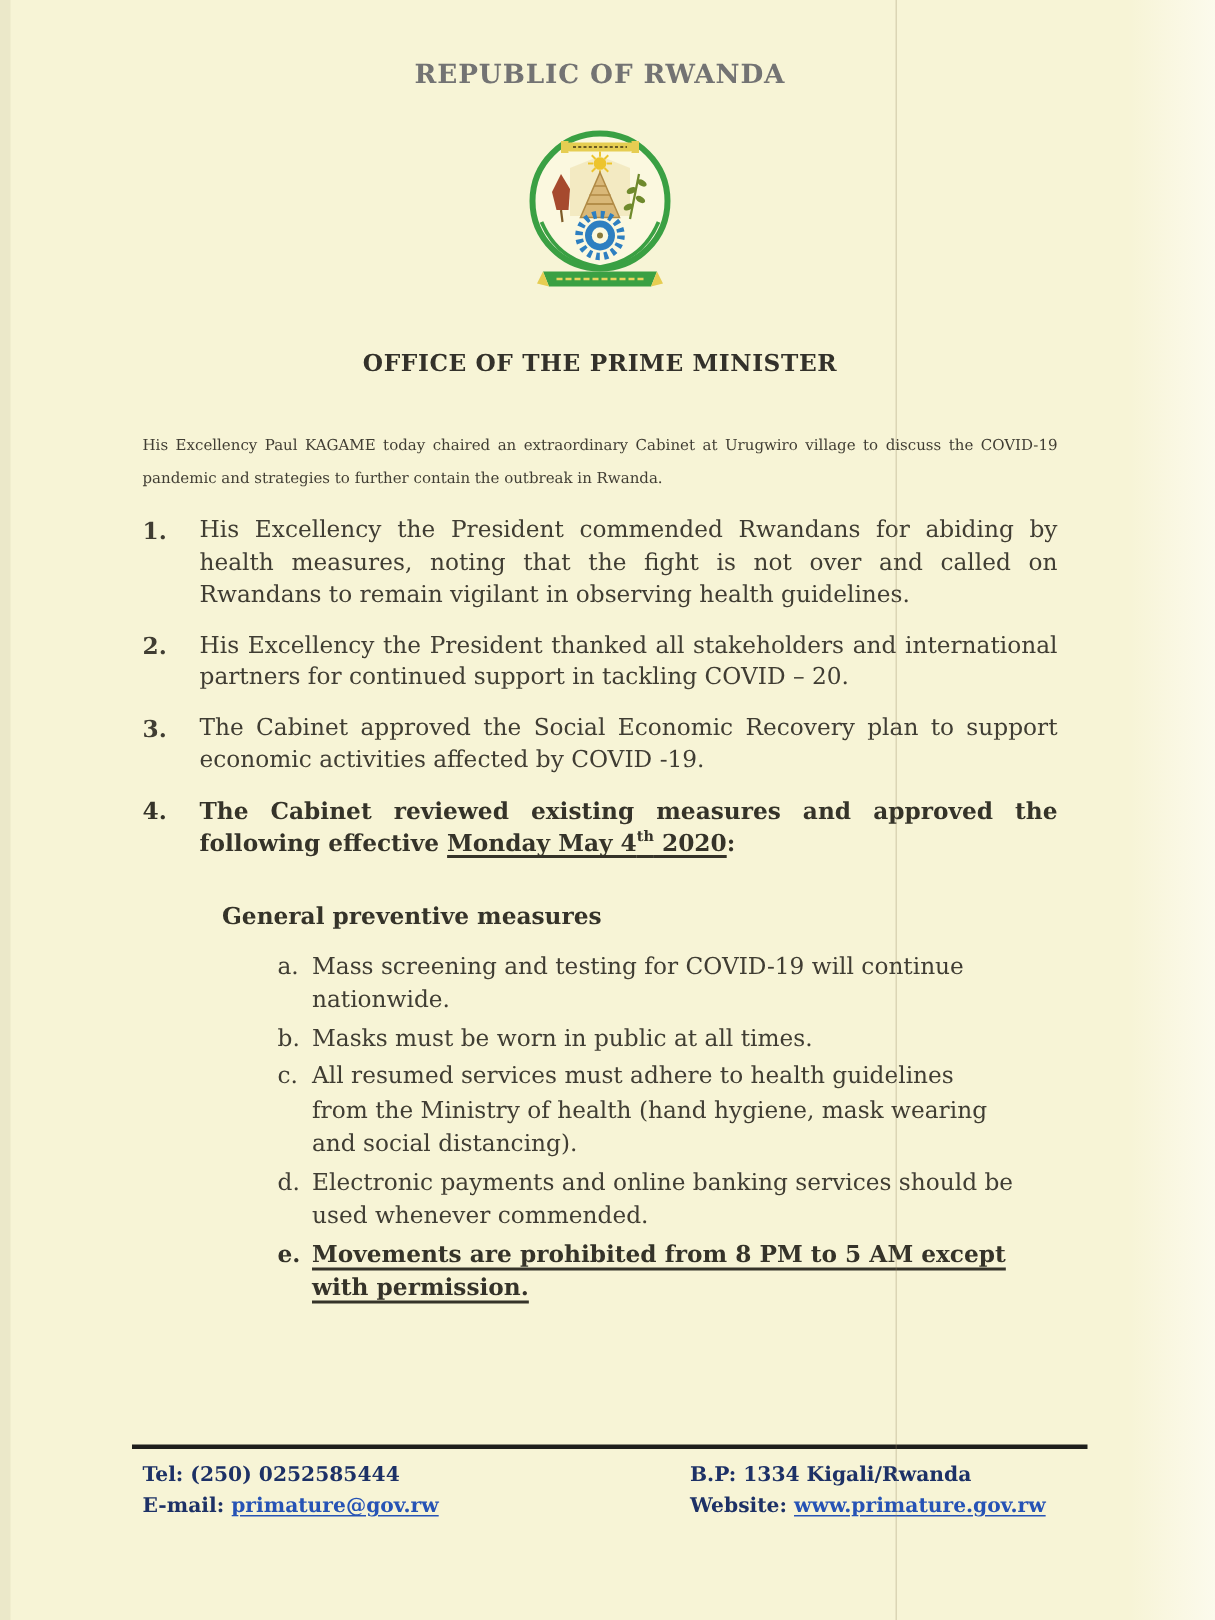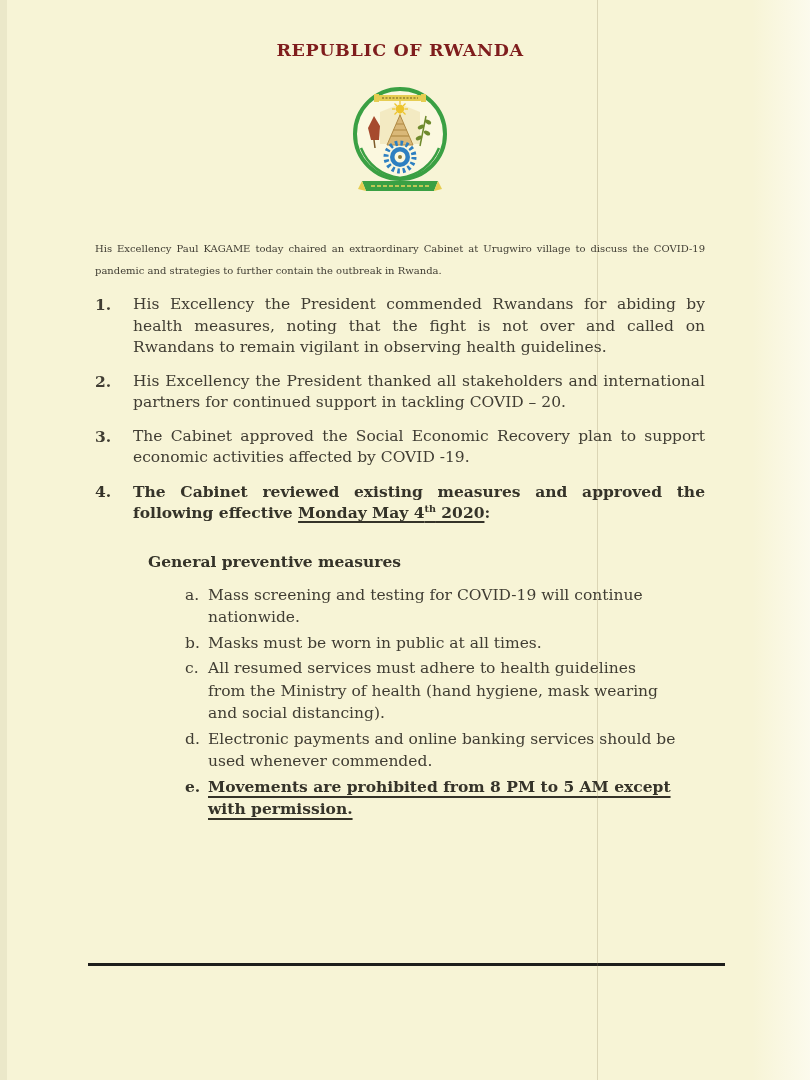--- a/index.html
+++ b/index.html
@@ -14,21 +14,21 @@
   .page { position:relative; width:810px; height:1080px; padding:40px 105px 0 95px; }
   
   .fold-line { position:absolute; left:597px; top:0; width:1px; height:1080px;
     background:rgba(146,134,96,0.28); pointer-events:none; }
   .edge-right { position:absolute; right:0; top:0; width:58px; height:1080px;
     background:linear-gradient(to right, rgba(253,252,242,0), rgba(253,252,242,0.8)); pointer-events:none; }
   .edge-left { position:absolute; left:0; top:0; width:7px; height:1080px;
     background:rgba(90,80,40,0.07); pointer-events:none; }
 
   h1.republic { text-align:center; font-size:17.5px; font-weight:bold; letter-spacing:0.6px;
-    color:#7f1d1d; }
+    color:#737373; }
   .emblem-wrap { width:112px; margin:22px auto 0; }
   h2.office { text-align:center; font-size:15.5px; font-weight:bold; letter-spacing:0.4px;
     color:#33312a; margin-top:30px; }
   h3.statement { text-align:center; font-size:15.5px; font-weight:bold; letter-spacing:0.3px;
     color:#33312a; margin-top:44px; }
   sup { font-size:0.62em; vertical-align:super; line-height:0; }
 
   p.intro { margin-top:36px; font-size:10px; line-height:21.5px; text-align:justify; }
 
   ol.numbered { list-style:none; margin-top:13px; }
@@ -109,20 +109,21 @@
       <path d="M17 66 Q28 92 56 96" fill="none" stroke="#3aa043" stroke-width="2.5"></path>
       <path d="M95 66 Q84 92 56 96" fill="none" stroke="#3aa043" stroke-width="2.5"></path>
 
       <polygon points="18,99 94,99 90,109 22,109" fill="#3aa043"></polygon>
       <polygon points="18,99 22,109 14,107" fill="#e6cd52"></polygon>
       <polygon points="94,99 90,109 98,107" fill="#e6cd52"></polygon>
       <line x1="27" y1="104" x2="85" y2="104" stroke="#e9d45e" stroke-width="1.6" stroke-dasharray="4 2"></line>
     </svg>
   </div>
 
+  <h2 class="office">OFFICE OF THE PRIME MINISTER</h2>
 
 
   <p class="intro">His Excellency Paul KAGAME today chaired an extraordinary Cabinet at Urugwiro village to discuss the COVID-19 pandemic and strategies to further contain the outbreak in Rwanda.</p>
 
   <ol class="numbered">
     <li>
       <span class="num">1.</span>
       <div class="li-txt">His Excellency the President commended Rwandans for abiding by health measures, noting that the fight is not over and called on Rwandans to remain vigilant in observing health guidelines.</div>
     </li>
     <li>
@@ -159,18 +160,34 @@
       <div class="li-txt2">Electronic payments and online banking services should be used whenever commended.</div>
     </li>
     <li class="emph">
       <span class="letter">e.</span>
       <div class="li-txt2">Movements are prohibited from 8 PM to 5 AM except with permission.</div>
     </li>
   </ul>
 
   <div class="footer">
     <div class="footer-rule"></div>
+    <div class="footer-cols">
+      <div class="fcol-left">
+        <div>Tel: (250) 0252585444</div>
+        <div>
+          <span>E-mail:</span>
+          <a class="doc-link">primature@gov.rw</a>
+        </div>
+      </div>
+      <div class="fcol-right">
+        <div>B.P: 1334 Kigali/Rwanda</div>
+        <div>
+          <span>Website:</span>
+          <a class="doc-link">www.primature.gov.rw</a>
+        </div>
+      </div>
+    </div>
   </div>
 
   <div class="fold-line"></div>
   <div class="edge-right"></div>
   <div class="edge-left"></div>
 </div>
 
 </body></html>

